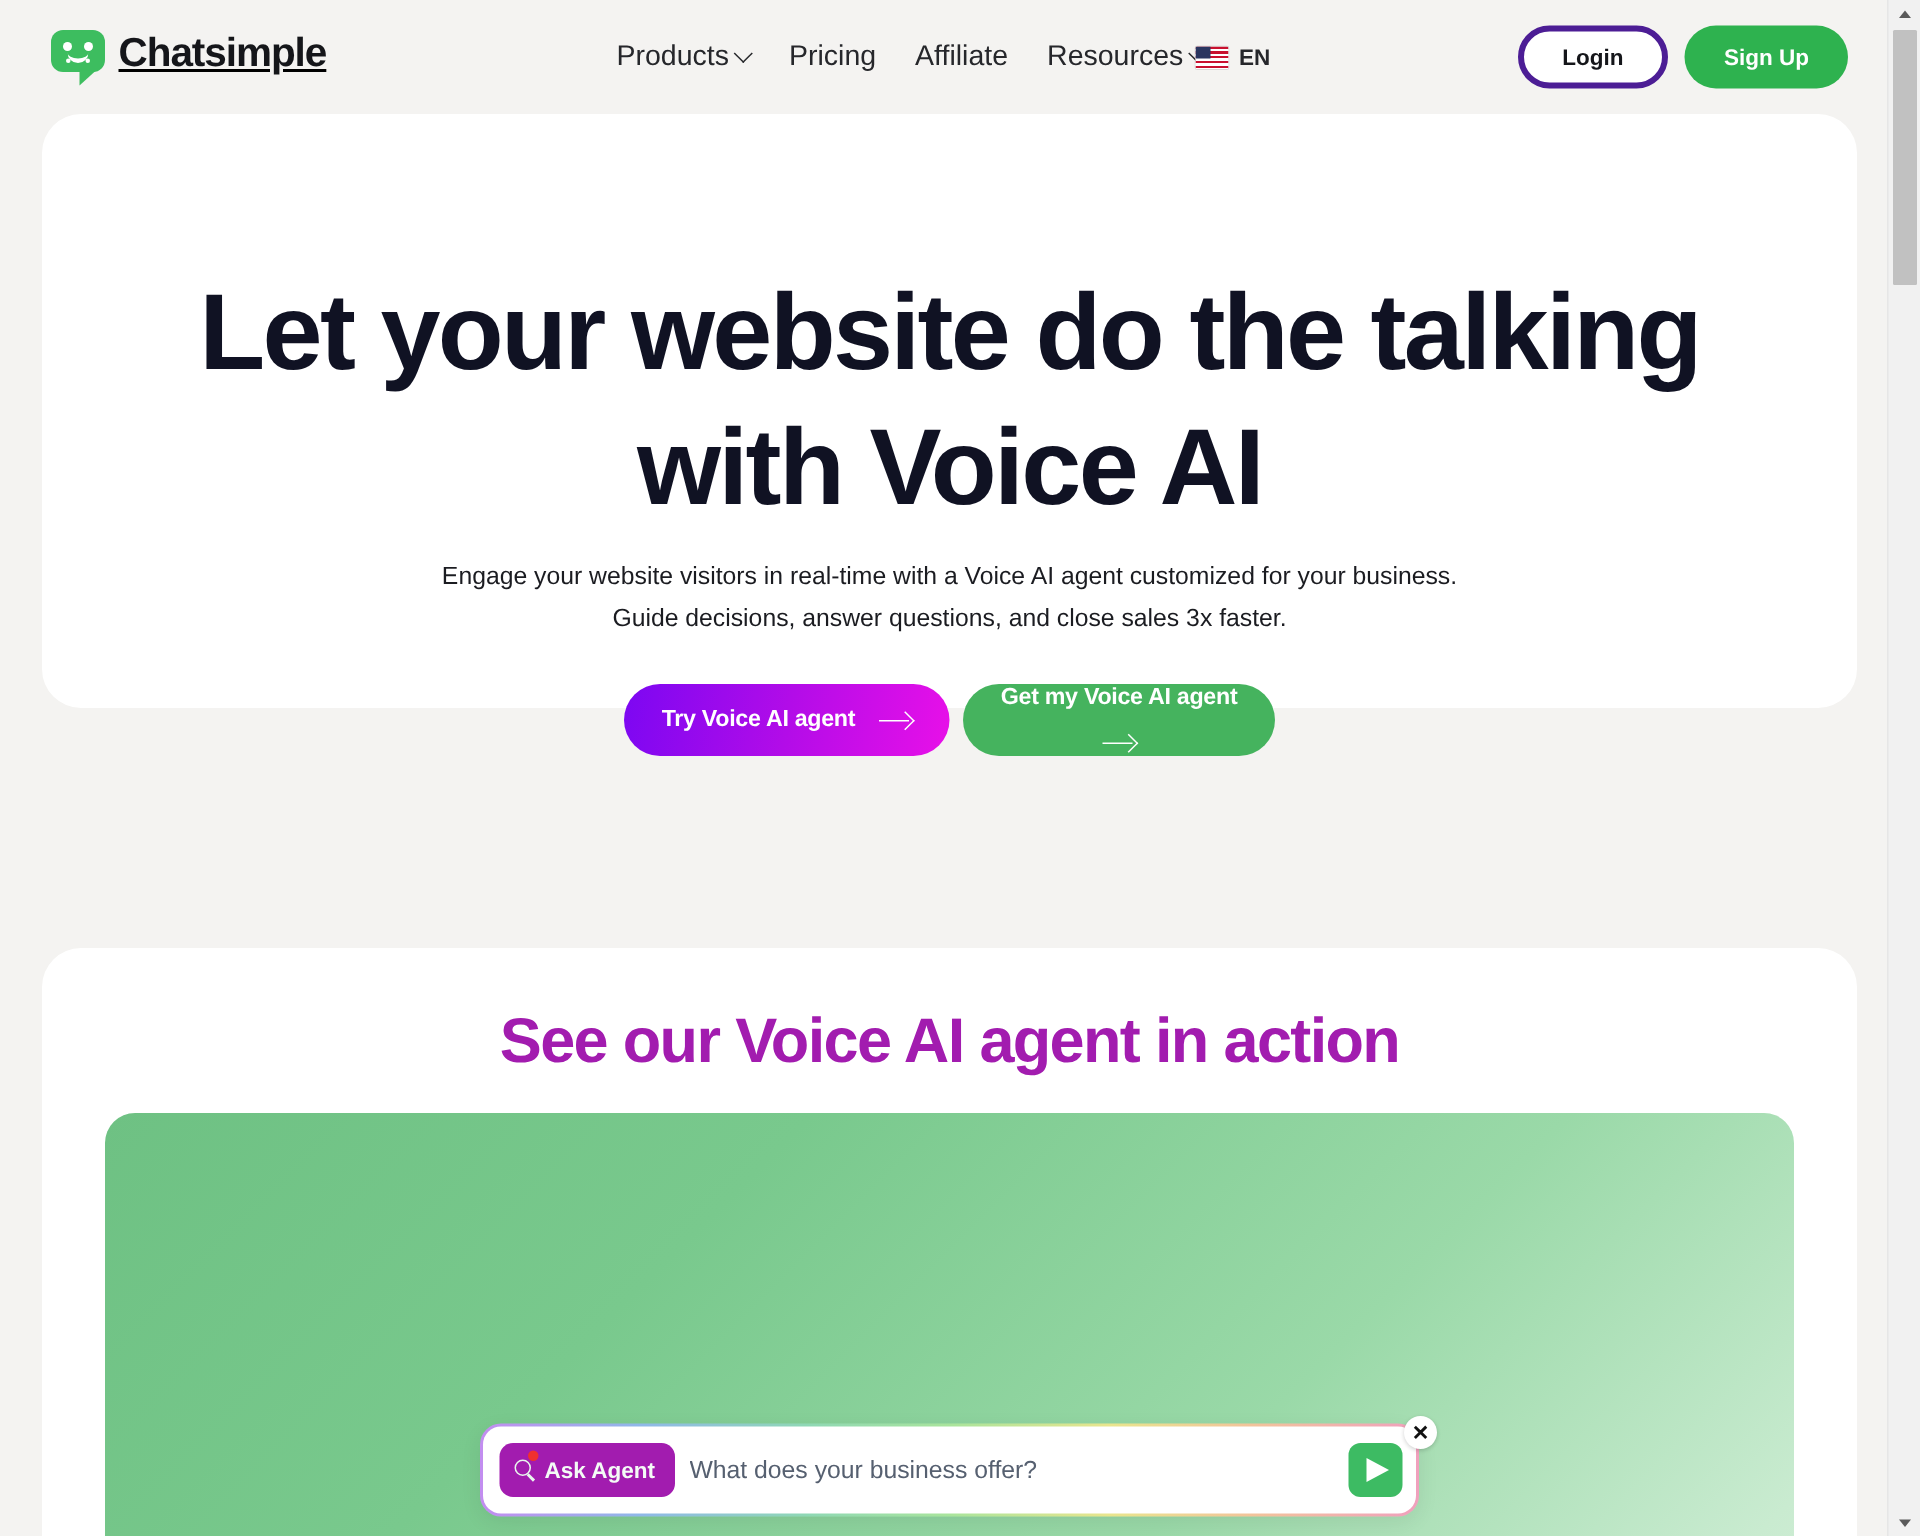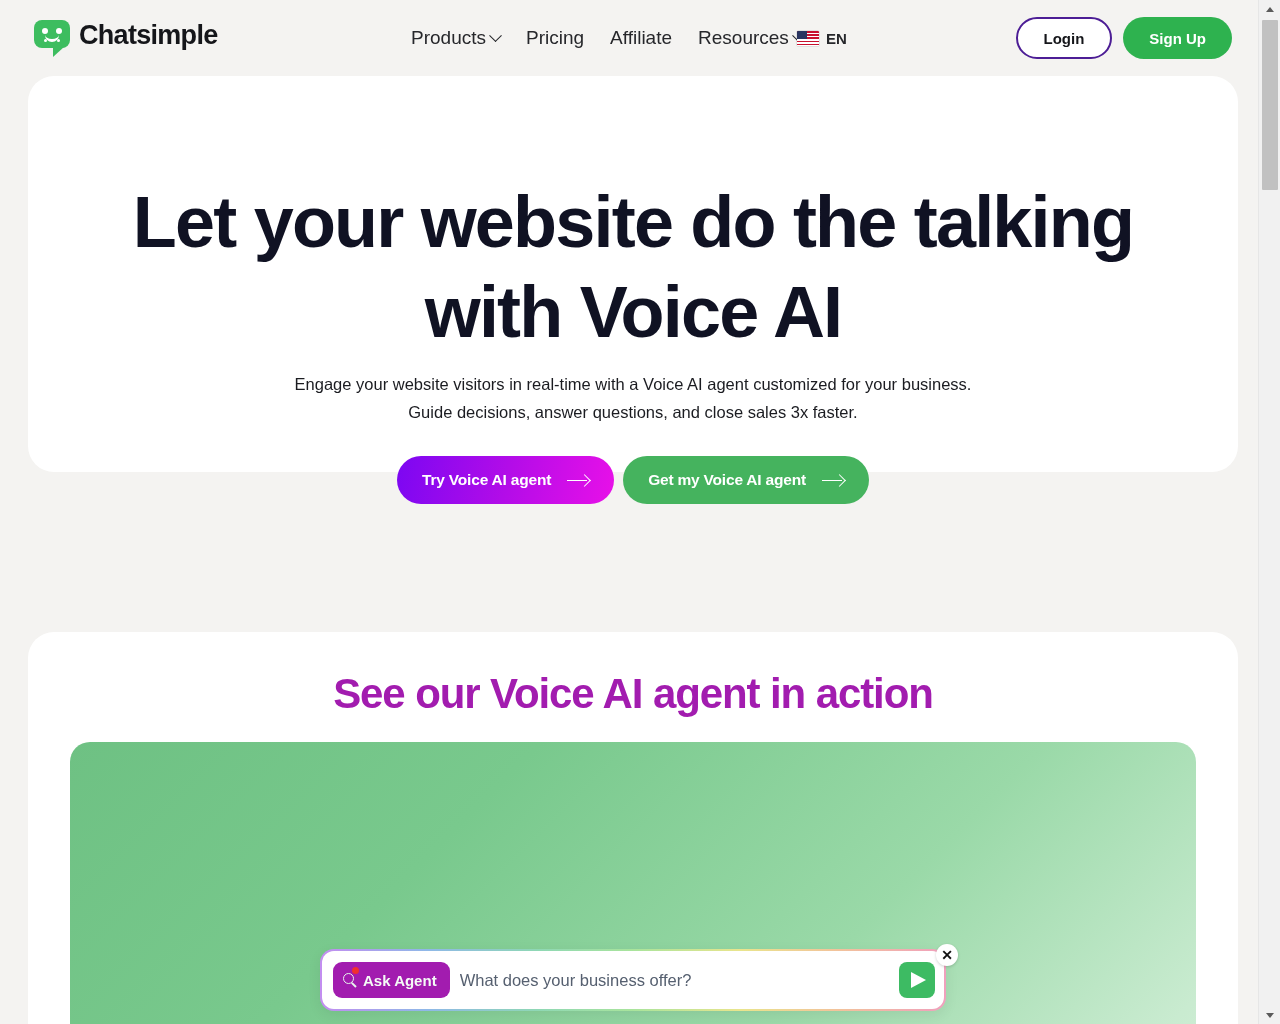--- a/index.html
+++ b/index.html
@@ -39,20 +39,21 @@
   }
 
   .logo {
     position: absolute;
     left: 34px;
     top: 20px;
     display: flex;
     align-items: center;
     gap: 9px;
     cursor: pointer;
+    text-decoration: underline;
   }
   .logo-mark {
     position: relative;
     width: 36px;
     height: 31px;
   }
   .logo-bubble {
     width: 36px;
     height: 28px;
     background: #3dbd5f;
@@ -171,21 +172,21 @@
     top: 0; height: 76px;
     display: flex;
     align-items: center;
     gap: 11px;
   }
   .btn-login {
     height: 42px;
     padding: 0 26px;
     border-radius: 21px;
     background: #ffffff;
-    border: 2px solid #4c1d95;
+    border: 4px solid #4c1d95;
     font-size: 15px;
     font-weight: 700;
     color: #15161a;
     display: flex; align-items: center;
     cursor: pointer;
     font-family: inherit;
   }
   .btn-signup {
     height: 42px;
     padding: 0 26px;
@@ -262,20 +263,21 @@
     cursor: pointer;
     font-family: inherit;
     letter-spacing: -0.2px;
     white-space: nowrap;
   }
   .cta-purple {
     background: linear-gradient(100deg, #7c07f2 0%, #b20ce8 50%, #e810e8 100%);
   }
   .cta-green {
     background: #45b35e;
+    flex-direction: column;
   }
   .arrow {
     display: inline-block;
     position: relative;
     width: 22px;
     height: 10px;
     flex: none;
   }
   .arrow::before {
     content: "";

